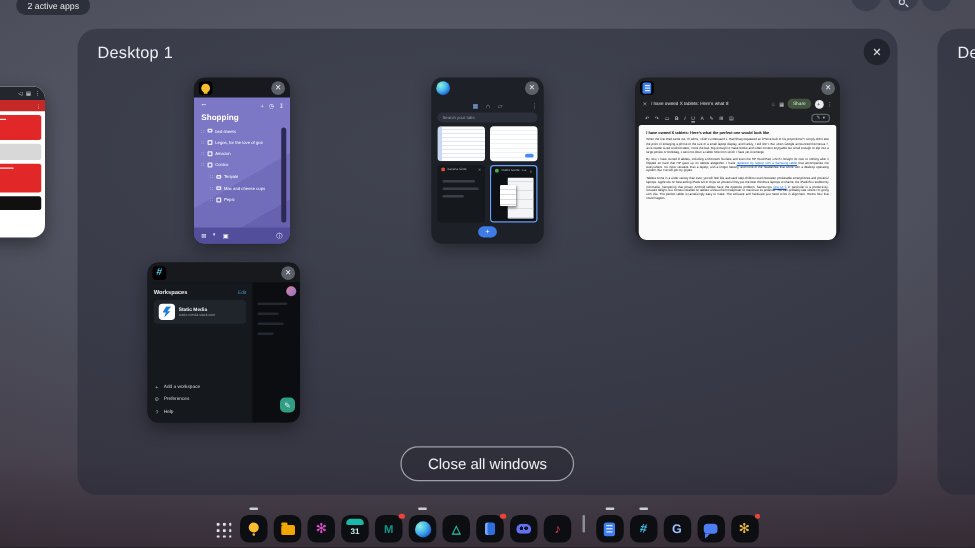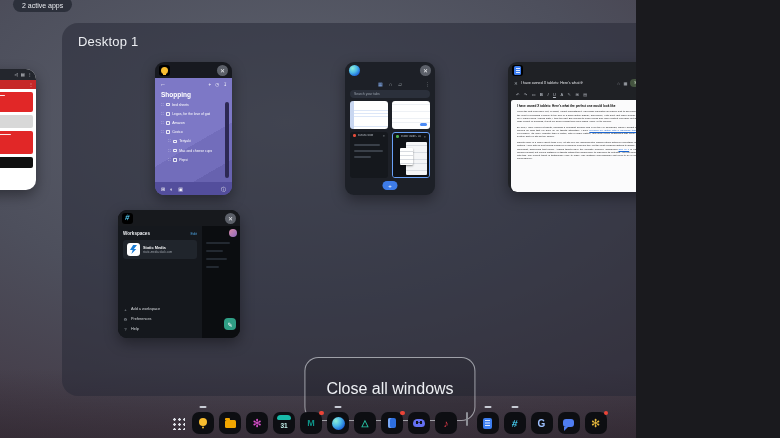--- a/index.html
+++ b/index.html
@@ -1,39 +1,39 @@
 <!DOCTYPE html>
 <html><head>
 <meta charset="utf-8">
 <style>
   *{margin:0;padding:0;box-sizing:border-box}
   body{background:#1a1a1e;font-family:"Liberation Sans",sans-serif}
-  #screen{position:relative;width:636px;height:438px;overflow:hidden;
+  #screen{position:relative;width:780px;height:438px;overflow:hidden;
     background:radial-gradient(130% 105% at 45% 28%, #5e626e 0%, #4d4f5c 40%, #453e4a 68%, #352c37 100%)}
   #screen::before{content:"";position:absolute;left:0;right:0;bottom:0;height:70px;
     background:linear-gradient(rgba(30,18,24,0), rgba(32,20,26,.35));pointer-events:none}
 
   
   .active-apps-pill{position:absolute;left:13px;top:-3px;height:15px;padding:2px 9px 0;
     border-radius:8px;background:#2c303b;color:#e8eaee;font-size:7px;display:flex;align-items:center}
   .top-circle{position:absolute;top:-15px;width:24px;height:24px;border-radius:50%;background:#3b3f4d}
   .tc1{left:681px}.tc2{left:711px}.tc3{left:737px}
   .mini-mag{position:absolute;left:8px;top:14px;width:5px;height:5px;border:1px solid #ccd1d9;border-radius:50%}
   .mini-mag::after{content:"";position:absolute;left:4px;top:4px;width:3px;height:1px;background:#ccd1d9;transform:rotate(45deg)}
 
   
   .desktop-panel{position:absolute;left:62px;top:23px;width:656px;height:373px;
     background:rgba(38,41,53,.52);border-radius:16px}
   .next-panel{position:absolute;left:750px;top:23px;width:60px;height:373px;
     background:rgba(38,41,53,.52);border-radius:16px 0 0 16px}
   .panel-title{position:absolute;left:16px;top:11px;font-size:13px;color:#eceef2;letter-spacing:.2px;white-space:nowrap}
   .panel-close{position:absolute;right:6px;top:8px;width:21px;height:21px;border-radius:50%;
     background:rgba(18,20,28,.6);display:flex;align-items:center;justify-content:center;color:#dfe2e8;font-size:9px}
-  .close-all{position:absolute;left:50%;top:334px;transform:translateX(-50%);padding:22px 21px;
-    border:1px solid rgba(233,236,242,.6);border-radius:14px;color:#eef0f4;font-size:16px;
+  .close-all{position:absolute;left:50%;top:334px;transform:translateX(-50%);padding:6px 21px;
+    border:1px solid rgba(233,236,242,.6);border-radius:14px;color:#eef0f4;font-size:12px;
     background:rgba(15,17,24,.18);white-space:nowrap}
 
   
   .win{position:absolute;border-radius:9px;box-shadow:0 5px 14px rgba(0,0,0,.38);overflow:hidden}
   .win-head{position:absolute;left:0;right:0;top:0;height:16px;display:flex;align-items:center;
     justify-content:space-between;padding:0 4px}
   .app-tile{width:11px;height:11px;border-radius:3px;background:#000;display:flex;align-items:center;justify-content:center;flex:none}
   .win-close{width:11px;height:11px;border-radius:50%;background:#5c6069;color:#eef0f3;
     display:flex;align-items:center;justify-content:center;font-size:6px;flex:none}
 

